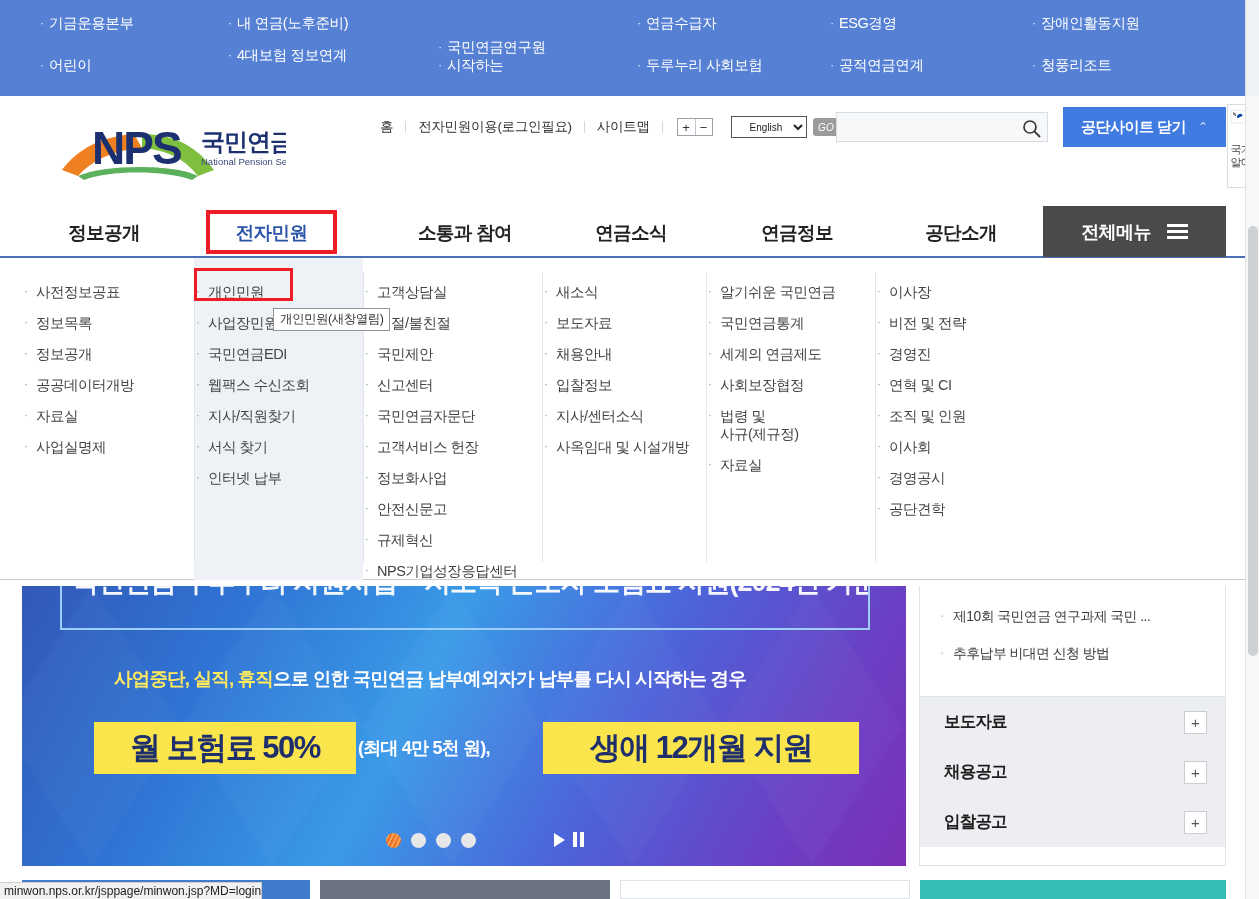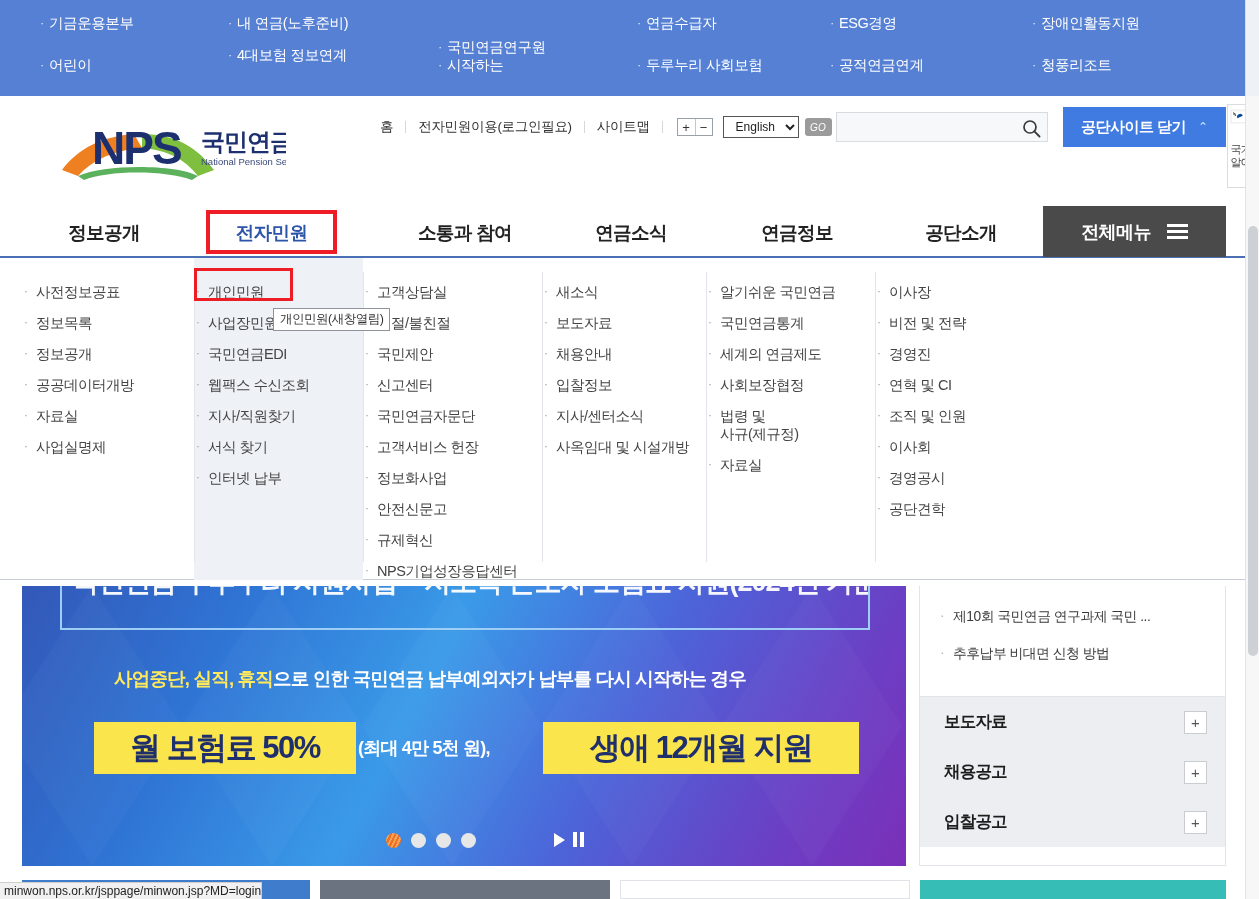--- a/index.html
+++ b/index.html
@@ -53,22 +53,22 @@
   .util a { color: #333; text-decoration: none; white-space: nowrap; cursor: pointer; letter-spacing:-0.3px;}
   .util .sep { width:1px; height:12px; background:#d4d7dc; margin: 0 12px; display:inline-block;}
   .fontsize-box { display:flex; border:1px solid #9aa0a8; height: 18px; margin-left:2px;}
   .fontsize-box span {
     width: 17px; height: 16px; display:flex; align-items:center; justify-content:center;
     font-size: 13px; color:#333; background:#fff; cursor:pointer;
   }
   .fontsize-box span + span { border-left: 1px solid #c3c7cd; }
 
   .lang-select {
-    margin-left: 10px; width: 76px; height: 22px; font-size: 12px;
-    border:1px solid #555; background:#fff; color:#222; padding-left:8px;
+    margin-left: 18px; width: 76px; height: 22px; font-size: 10px;
+    border:1px solid #555; background:#fff; color:#222; padding-left:14px;
     font-family: "Liberation Sans", sans-serif;
   }
   .go-btn {
     margin-left: 6px; width: 27px; height: 18px; border-radius: 3px;
     background: #9b9b9b; color:#fff; font-size:10px; border:none; cursor:pointer;
     display:flex; align-items:center; justify-content:center; letter-spacing:0.3px;font-style:italic;
   }
 
   .search-wrap {
     position:absolute; left: 836px; top: 16px; width: 212px; height: 30px;

